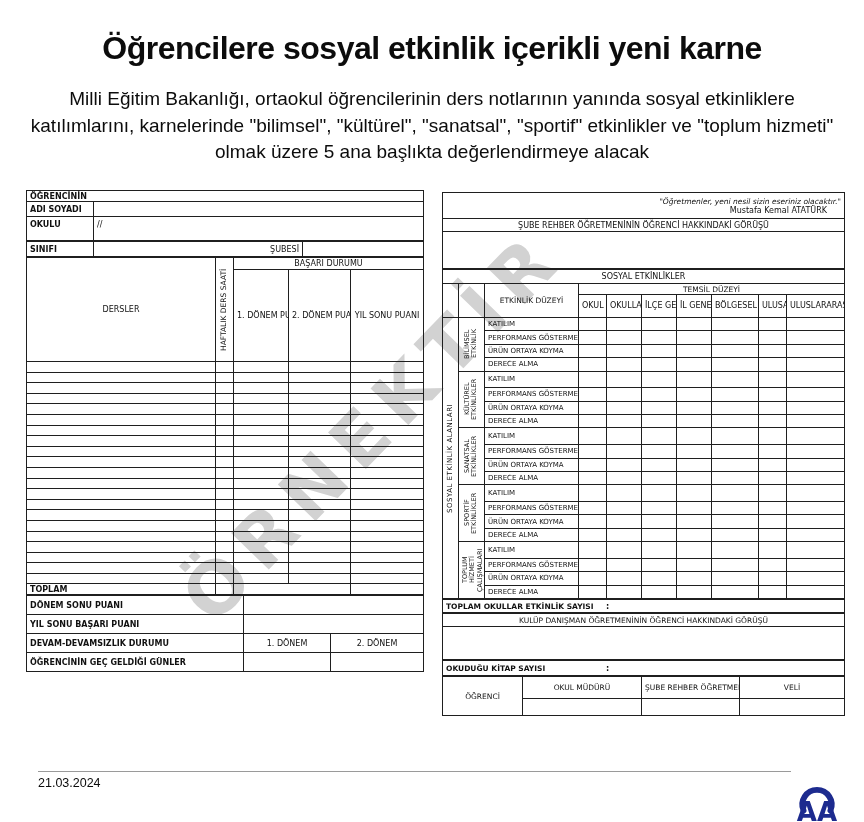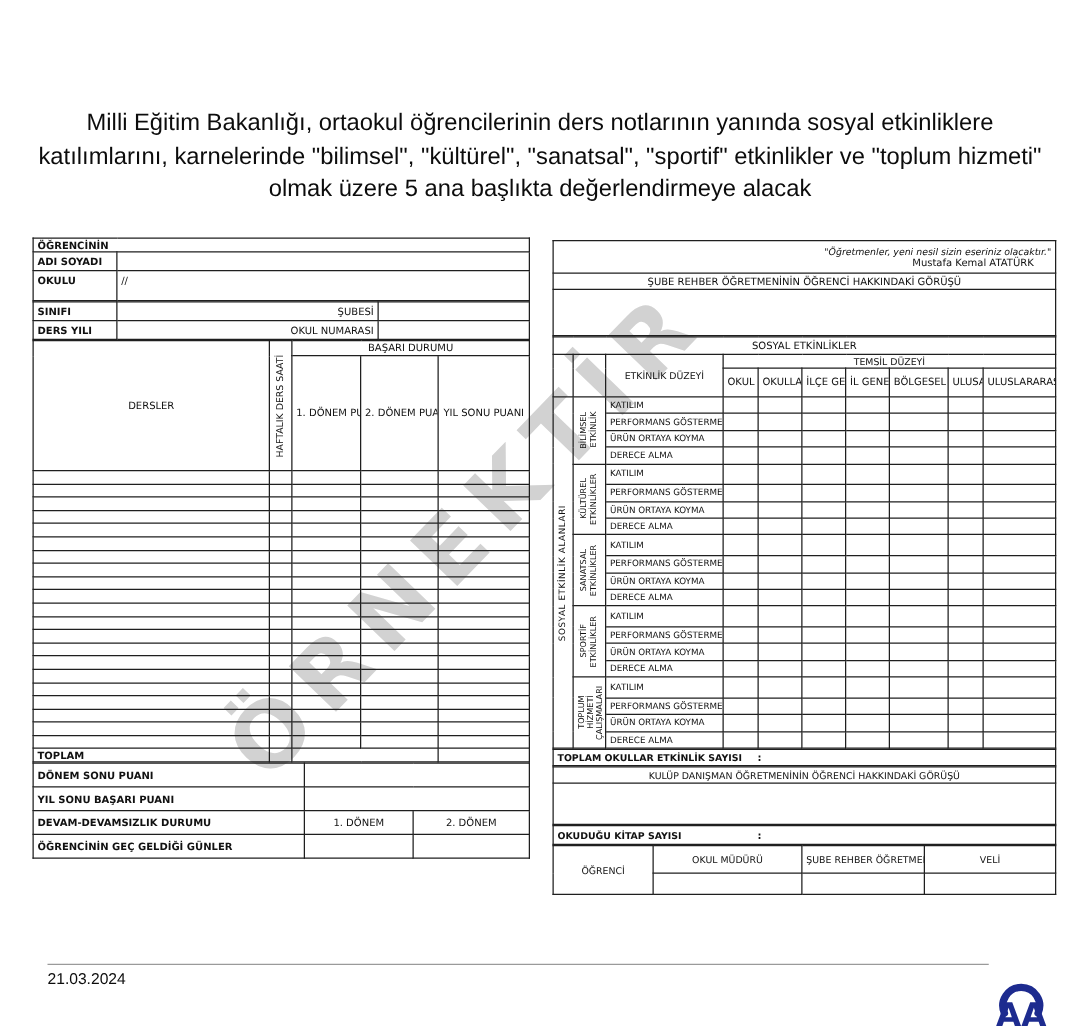--- a/index.html
+++ b/index.html
@@ -42,20 +42,21 @@
   .footer-line{position:absolute;left:38px;top:771px;width:753px;height:1px;background:#9a9a9a;}
   .footer-date{position:absolute;left:38px;top:776px;font-family:"Liberation Sans",sans-serif;
                font-size:12.5px;color:#0c0c0c;}
   .aa-logo{position:absolute;left:796px;top:780px;}
 </style>
 </head>
 <body>
 
 <div id="page">
 
+  <div class="title">Öğrencilere sosyal etkinlik içerikli yeni karne</div>
   <div class="subtitle">Milli Eğitim Bakanlığı, ortaokul öğrencilerinin ders notlarının yanında sosyal etkinliklere katılımlarını, karnelerinde "bilimsel", "kültürel", "sanatsal", "sportif" etkinlikler ve "toplum hizmeti" olmak üzere 5 ana başlıkta değerlendirmeye alacak</div>
 
   <div class="watermark">ÖRNEKTİR</div>
 
   <div class="card" id="left-card">
 
     <table>
       <colgroup>
           <col style="width:67px">
           <col>
@@ -78,25 +79,20 @@
     <table>
       <colgroup>
           <col style="width:67px">
           <col style="width:209px">
           <col>
         </colgroup>
       <tbody>
           <tr style="height:15px">
         <td class="lbl">SINIFI</td>
         <td class="rgt">ŞUBESİ</td>
-        <td></td>
-      </tr>
-      <tr style="height:15px">
-        <td class="lbl">DERS YILI</td>
-        <td class="rgt">OKUL NUMARASI</td>
         <td></td>
       </tr>
     </tbody>
       </table>
 
     <table>
       <colgroup>
           <col style="width:189px">
           <col style="width:18px">
           <col style="width:55px">

